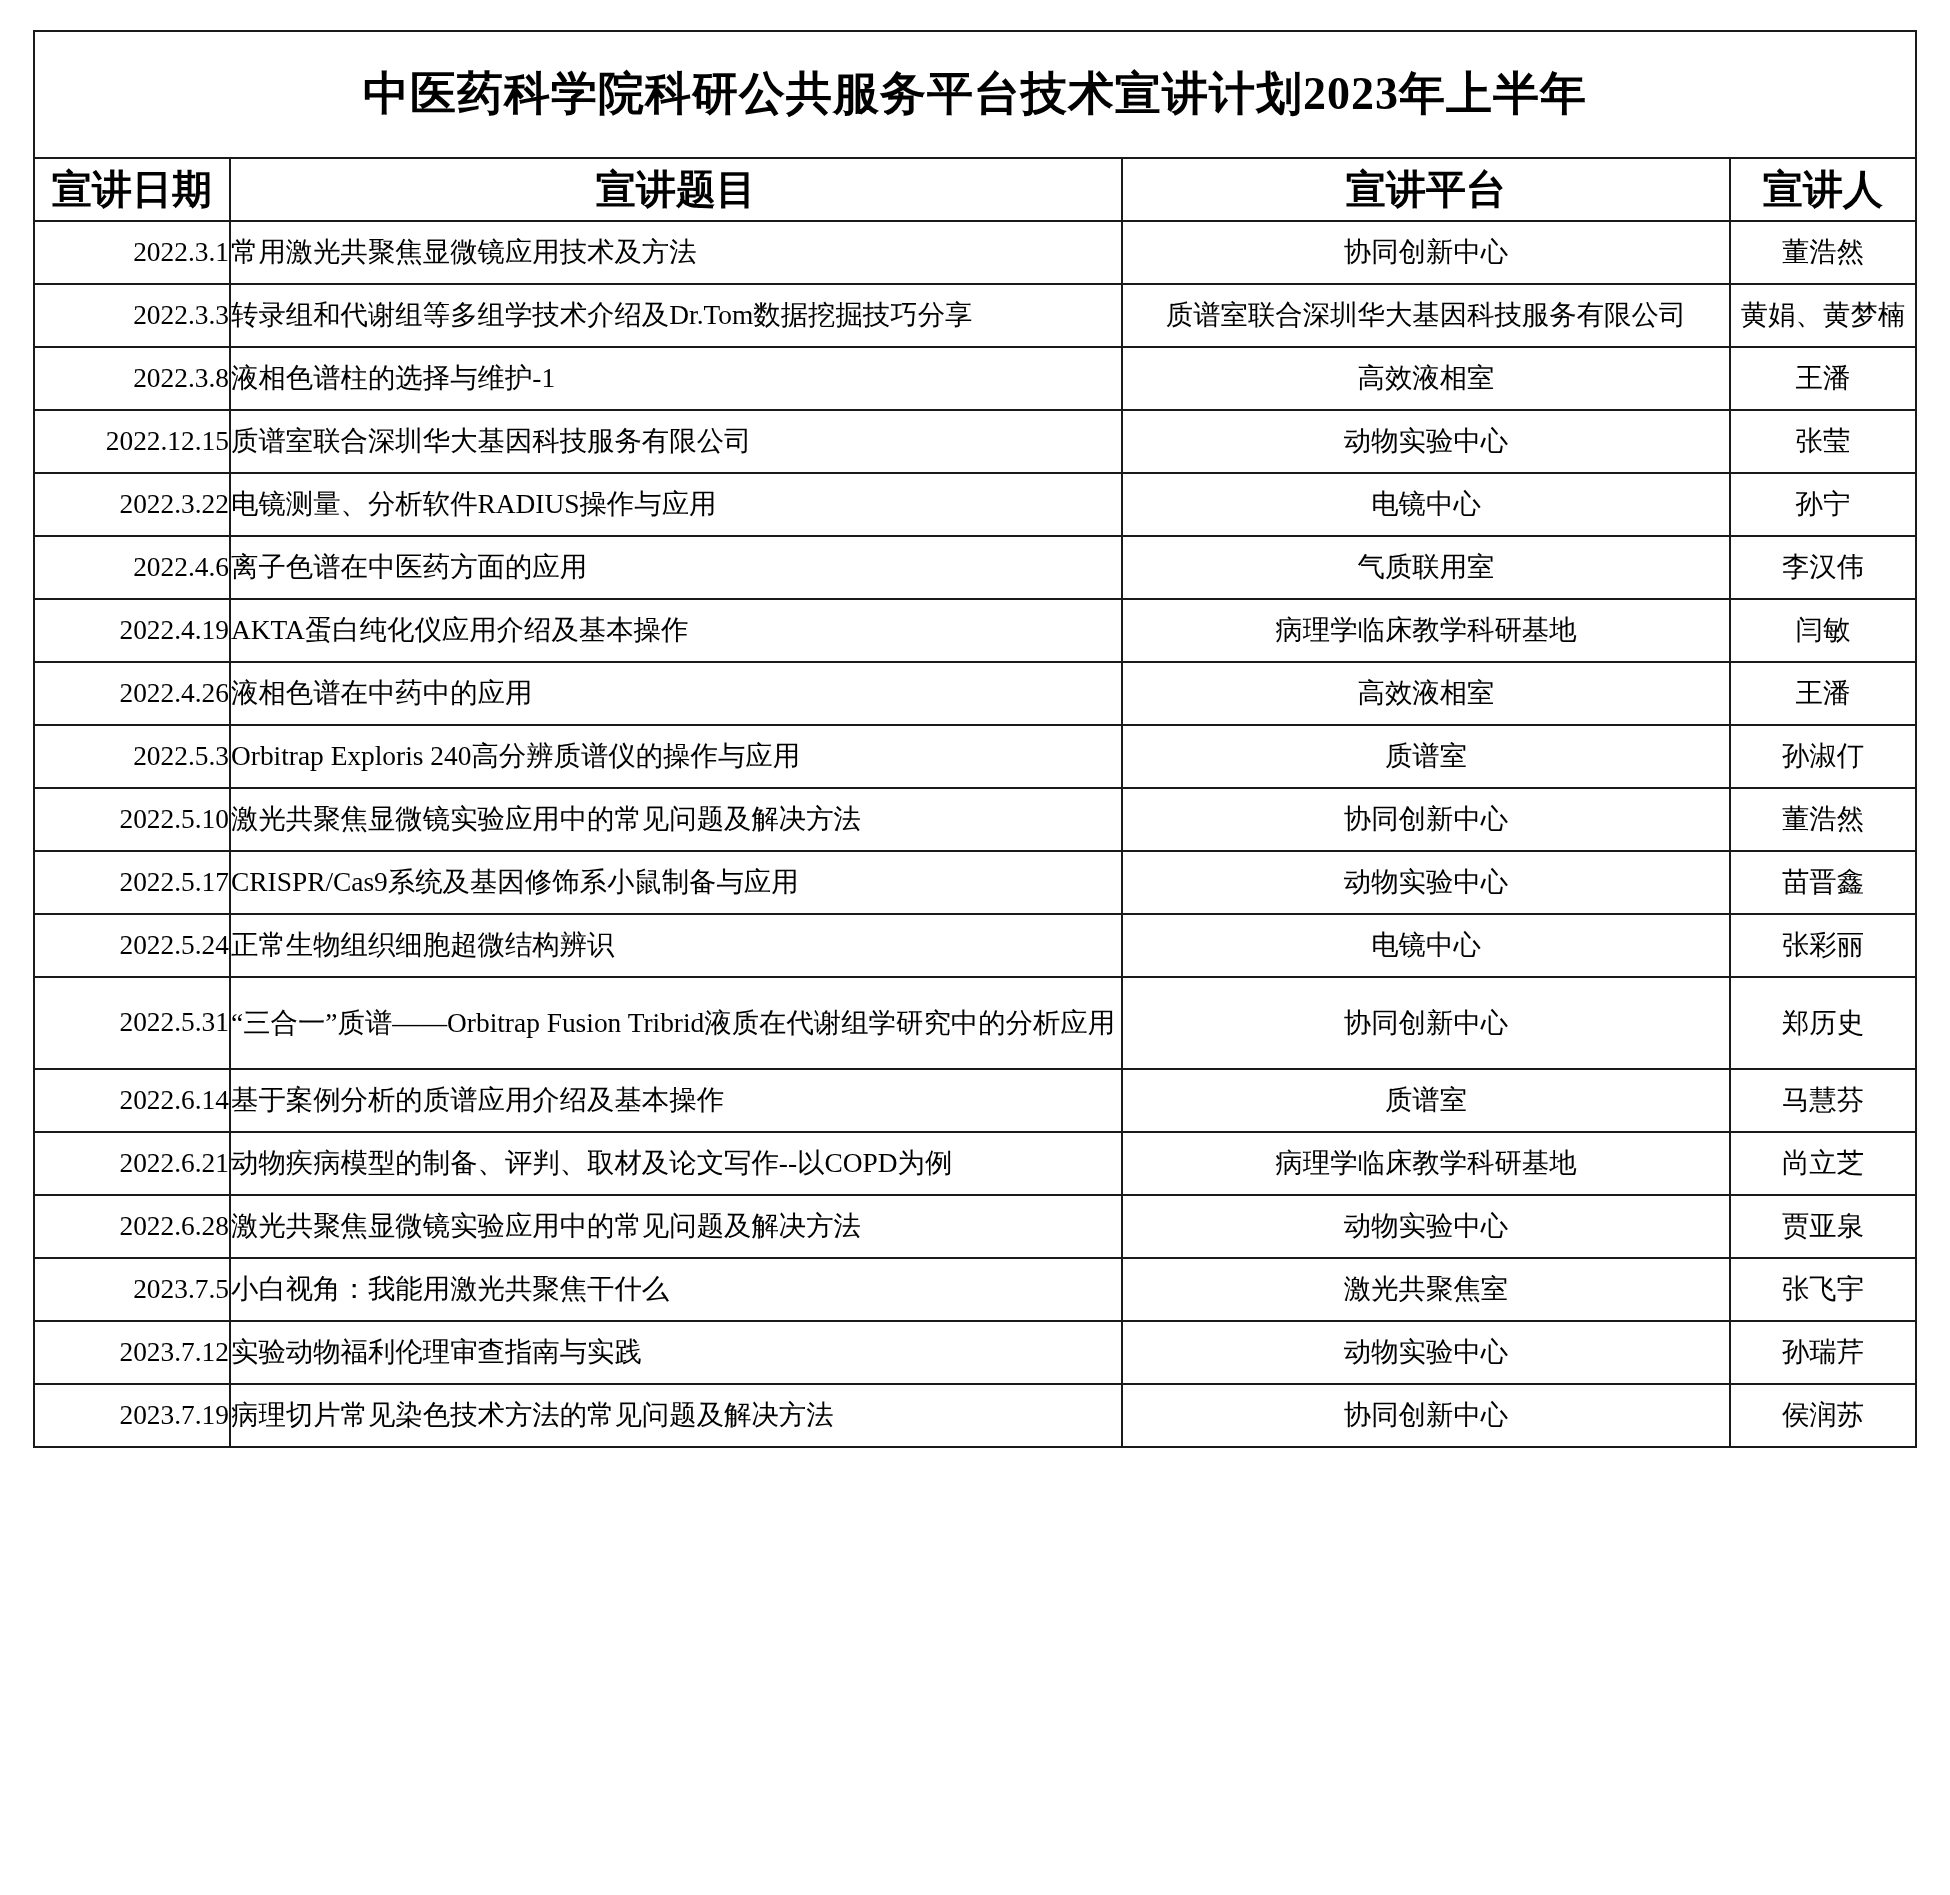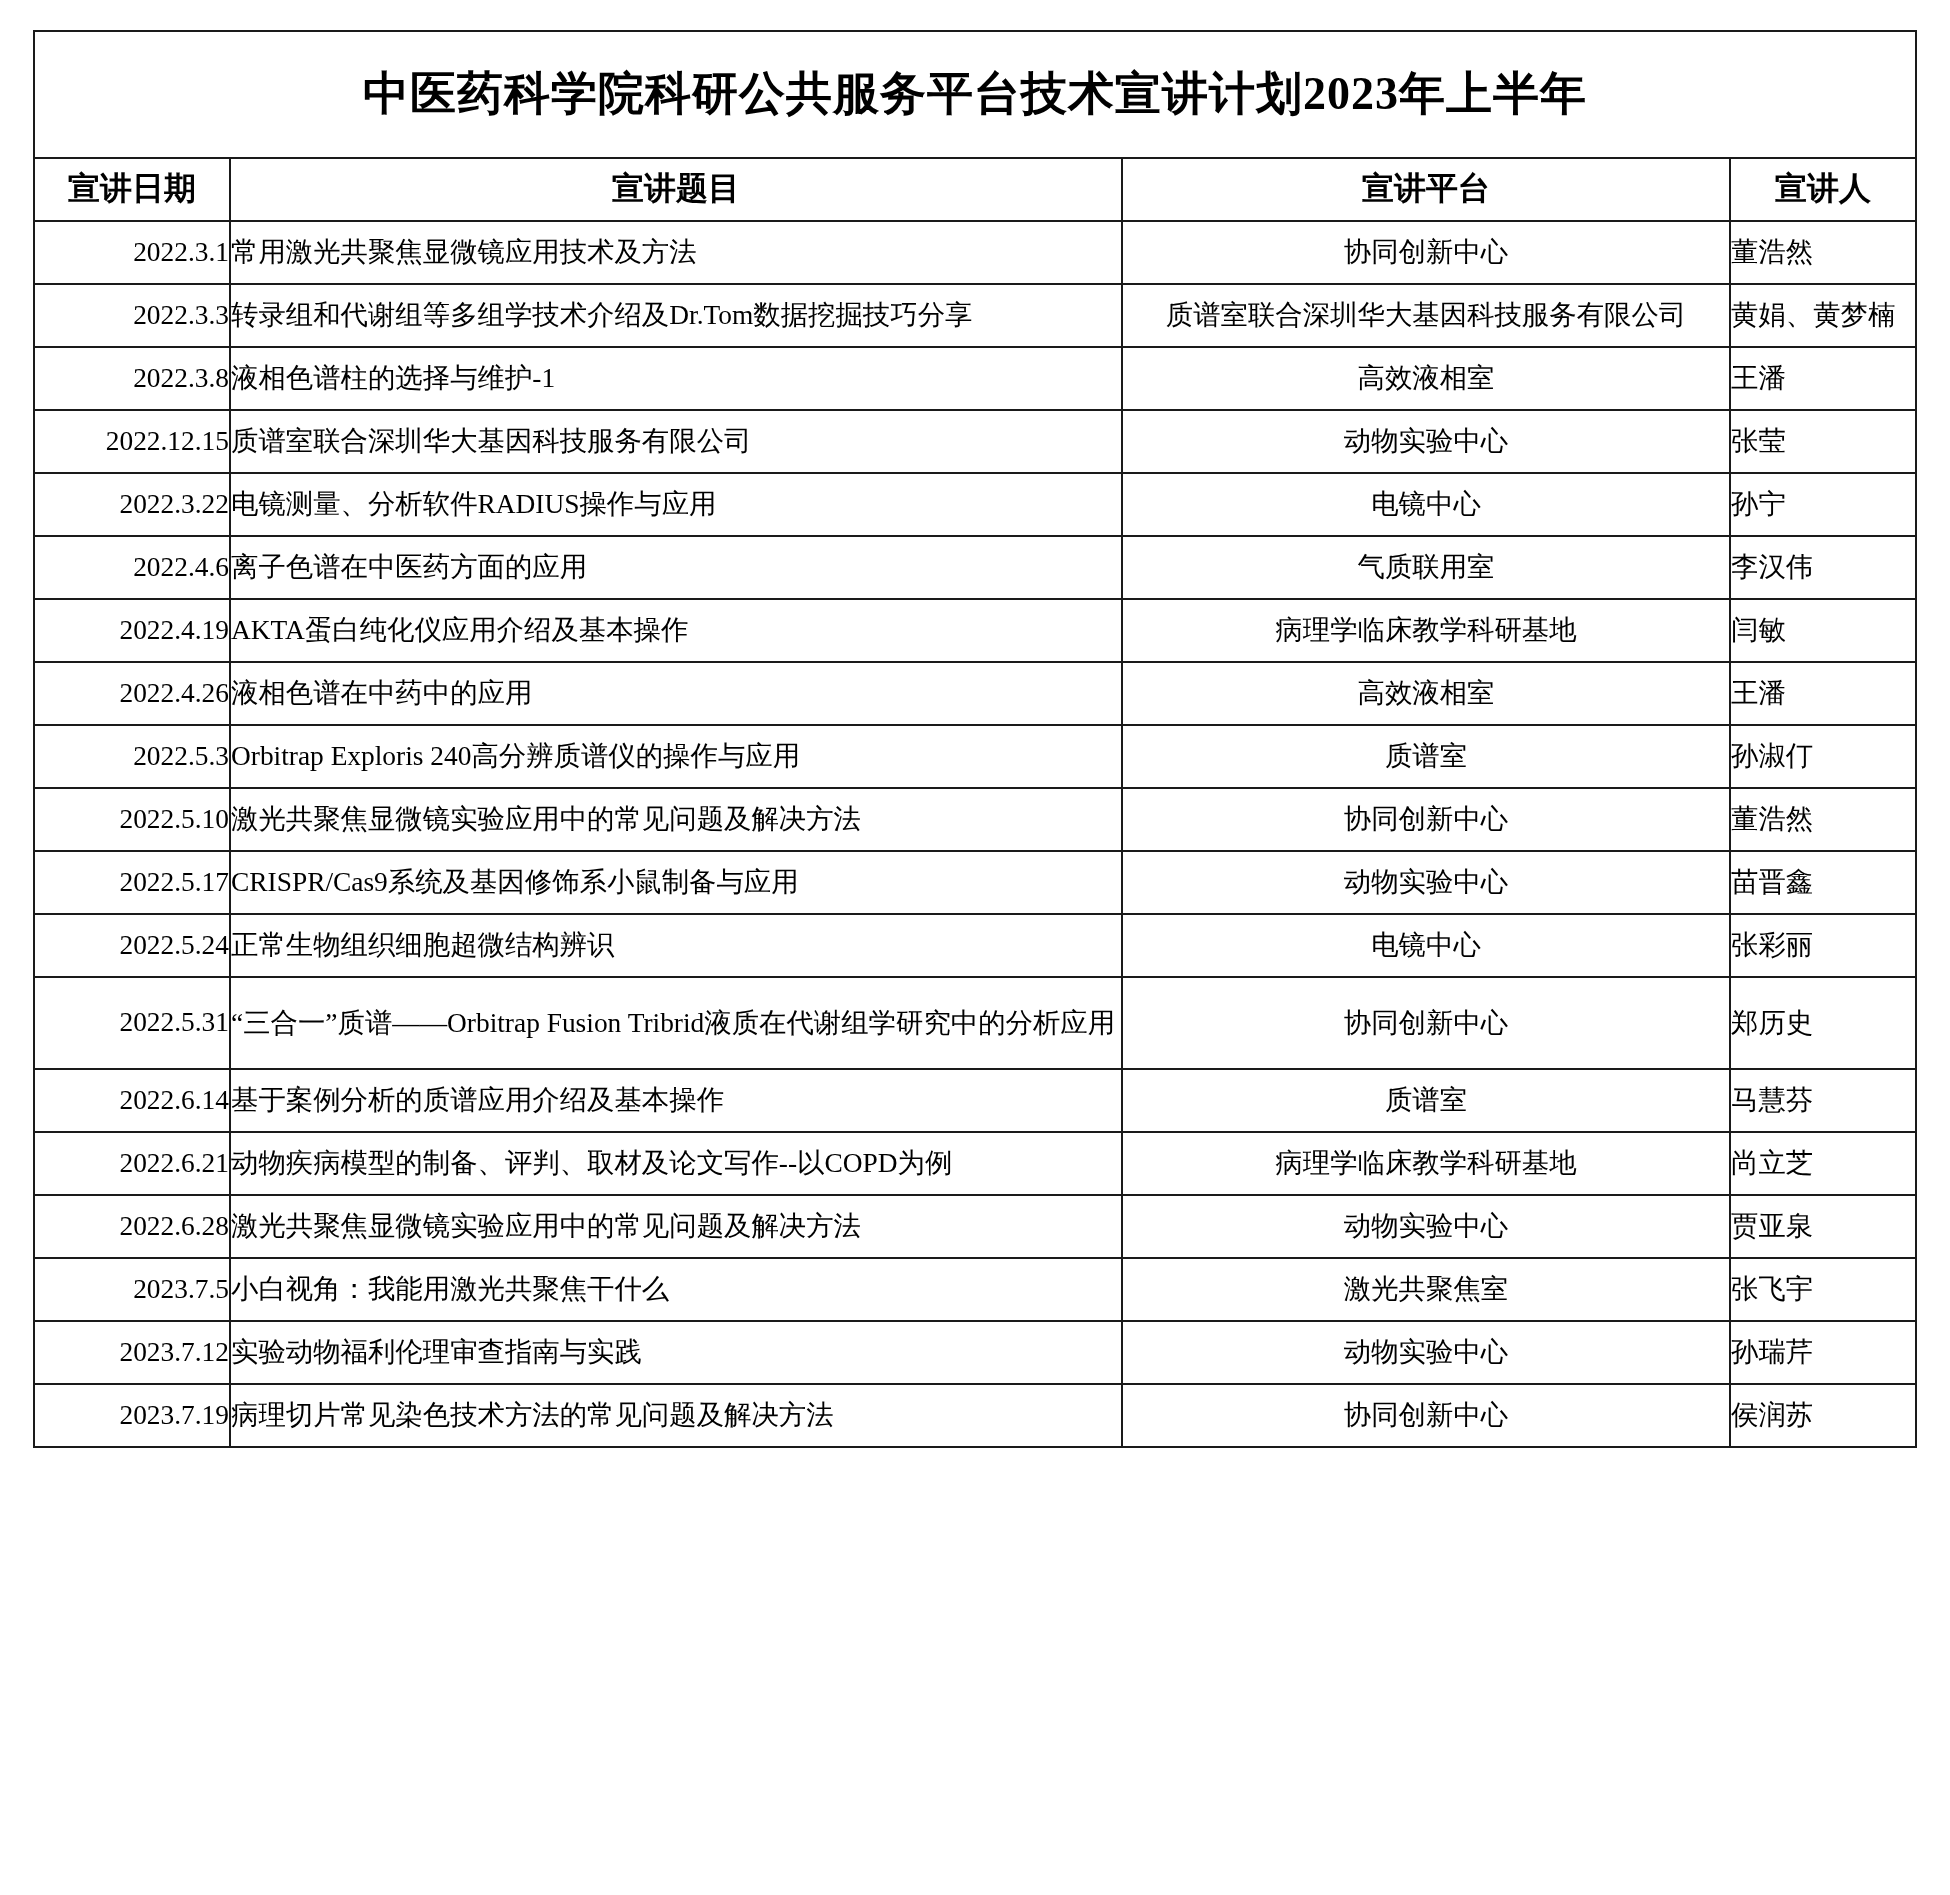--- a/index.html
+++ b/index.html
@@ -35,21 +35,21 @@
     text-align: center;
     font-size: 46px;
     font-weight: bold;
     letter-spacing: 1px;
     height: 125px;
     padding: 9.8px 0 13.7px 0;
     font-family: "Liberation Serif", "DejaVu Serif", serif;
   }
   .hdr {
     text-align: center;
-    font-size: 32px;
+    font-size: 40px;
     font-weight: bold;
     height: 61px;
     padding: 3.9px 0 7.8px 0;
   }
   .cell {
     font-size: 27.4px;
     height: 61px;
     font-family: "Liberation Serif", "DejaVu Serif", serif;
   }
   .c-date {
@@ -59,20 +59,21 @@
   .c-topic {
     text-align: left;
     padding: 2px 13.7px 2px 21.6px;
     line-height: 1.32;
   }
   .c-plat {
     text-align: center;
     padding: 2px 5.9px;
   }
   .c-speaker {
+    text-align: center;
     padding: 2px 5.9px;
     font-family: Liberation Serif, serif;
   }
   
   col.w-date { width: 196px; }
   col.w-topic { width: 892px; }
   col.w-plat { width: 608px; }
   col.w-speaker { width: 186px; }
   .mono-ish {
     font-family: "Liberation Serif", "DejaVu Serif", serif;

